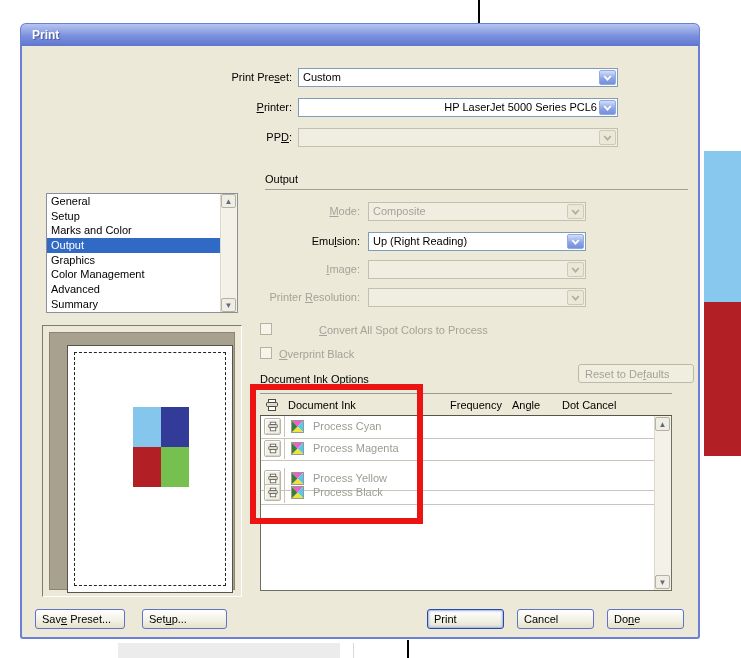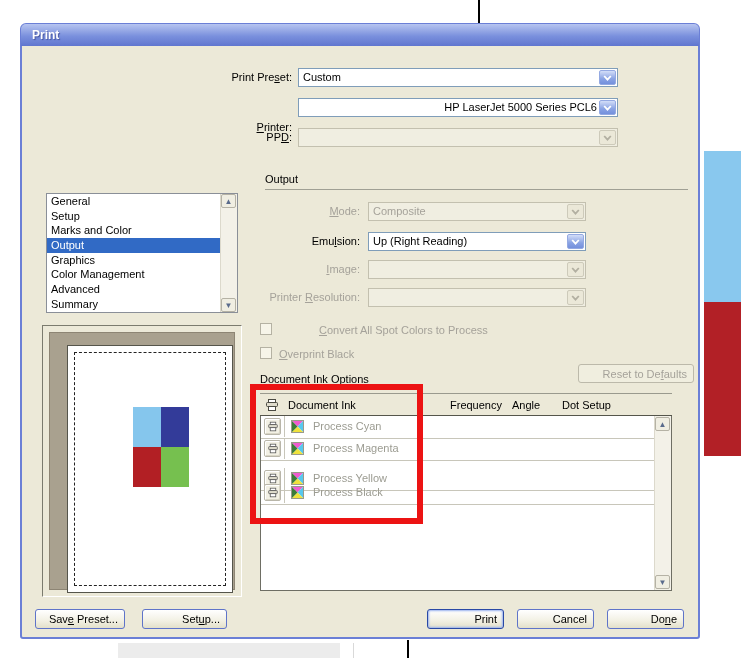--- a/index.html
+++ b/index.html
@@ -44,21 +44,21 @@
   .sb{position:absolute;top:0;bottom:0;right:0;width:16px;background:#f3f1e8;border-left:1px solid #dcd9cc;}
   .sbtn{position:absolute;left:0px;width:15px;height:14px;background:#f0eee2;border:1px solid #b5b2a5;
         border-radius:2px;color:#5a6b8c;font-size:8px;line-height:13px;text-align:center;box-sizing:border-box;}
 
   
   .sect-title{position:absolute;left:243px;top:148px;}
   .sect-rule{position:absolute;left:243px;top:164px;width:423px;height:1px;background:#a0a094;}
   .cb{position:absolute;width:12px;height:12px;border:1px solid #b5b2a3;background:#f7f5e9;box-sizing:border-box;}
   .btn{position:absolute;border:1px solid #5f74c9;border-radius:3px;box-sizing:border-box;
        background:linear-gradient(#ffffff,#f2f0e3 60%,#e3e0ca);
-       font-family:"Liberation Sans",sans-serif;font-size:11px;text-align:right;cursor:default;}
+       font-family:"Liberation Sans",sans-serif;font-size:11px;text-align:left;cursor:default;}
   .btn.disabled{border-color:#bcb9aa;background:#f0eedf;color:#a5a29a;}
   .btn.default{border-color:#2a49a5;box-shadow:inset 0 0 2px 1px #9ab2ee;}
 
   
   .ink-head{position:absolute;left:238px;top:368px;width:412px;height:23px;background:#ece9d8;
             border-top:1px solid #9a9a8e;border-bottom:1px solid #55554b;box-sizing:border-box;}
   .th{position:absolute;top:5px;white-space:nowrap;}
   .ink-body{position:absolute;left:238px;top:391px;width:412px;height:175px;background:#fff;
             border:1px solid #6e6e64;border-top:none;box-sizing:border-box;}
   .ink-row{position:absolute;left:0;width:394px;height:22px;border-bottom:1px solid #c8c6ba;}
@@ -106,21 +106,21 @@
     <span class="lbl" style="left:130px;top:46px;width:140px;">Print Pre<u>s</u>et:</span>
     <div class="combo" style="left:276px;top:43px;width:320px;">
       <span class="cv">Custom</span>
       <span class="cbtn">
           <svg width="9" height="6" viewBox="0 0 9 6">
             <path d="M1.2 1 L4.5 4.6 L7.8 1" fill="none" stroke="#fff" stroke-width="1.8"></path>
           </svg>
         </span>
     </div>
 
-    <span class="lbl" style="left:130px;top:76px;width:140px;margin-top:20px;"><u>P</u>rinter:</span>
+    <span class="lbl" style="left:130px;top:76px;width:140px;"><u>P</u>rinter:</span>
     <div class="combo" style="left:276px;top:73px;width:320px;text-align:right;">
       <span class="cv">HP LaserJet 5000 Series PCL6</span>
       <span class="cbtn">
           <svg width="9" height="6" viewBox="0 0 9 6">
             <path d="M1.2 1 L4.5 4.6 L7.8 1" fill="none" stroke="#fff" stroke-width="1.8"></path>
           </svg>
         </span>
     </div>
 
     <span class="lbl" style="left:130px;top:106px;width:140px;">PP<u>D</u>:</span>
@@ -204,21 +204,21 @@
       <span class="abs" style="left:5px;top:4px;">
         <svg width="14" height="14" viewBox="0 0 14 14">
             <rect x="3.5" y="1.5" width="7" height="3" fill="#fff" stroke="#4a4a42"></rect>
             <rect x="1.5" y="4.5" width="11" height="4" rx="1" fill="#dedbcb" stroke="#4a4a42"></rect>
             <rect x="3.5" y="8.5" width="7" height="4" fill="#fff" stroke="#4a4a42"></rect>
           </svg>
       </span>
       <span class="th" style="left:28px;">Document Ink</span>
       <span class="th" style="left:190px;">Frequency</span>
       <span class="th" style="left:252px;">Angle</span>
-      <span class="th" style="left:302px;">Dot Setup</span>
+      <span class="th" style="left:302px;">Dot Cancel</span>
     </div>
 
     <div class="ink-body">
       <div class="ink-row" style="top:0px;">
         <span class="pcell">
             <span class="rowbtn">
               <svg width="12" height="11" viewBox="0 0 14 14">
                 <rect x="3.5" y="1.5" width="7" height="3" fill="#fff" stroke="#555"></rect>
                 <rect x="1.5" y="4.5" width="11" height="4" rx="1" fill="#dedbcb" stroke="#555"></rect>
                 <rect x="3.5" y="8.5" width="7" height="4" fill="#fff" stroke="#555"></rect>

